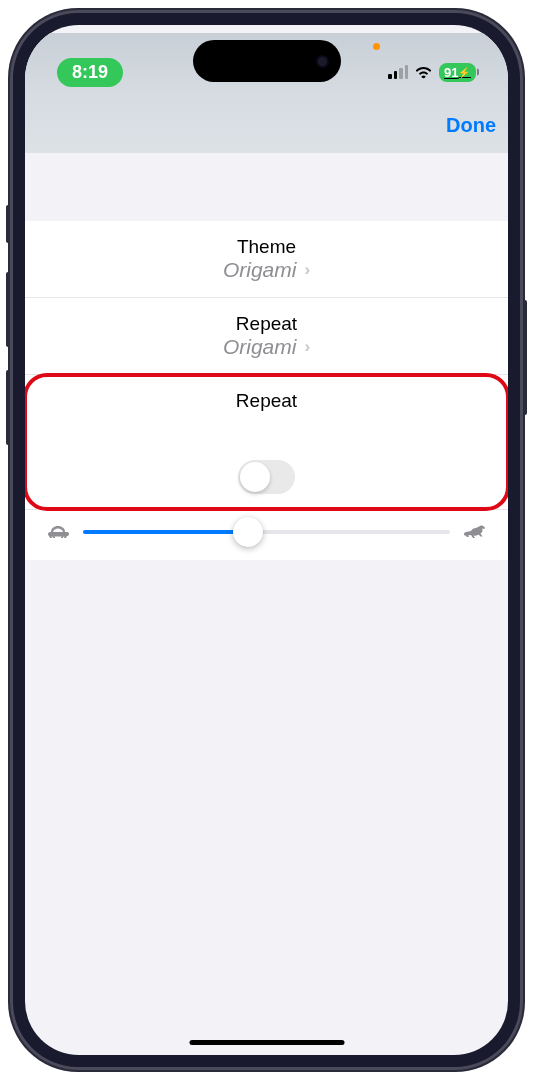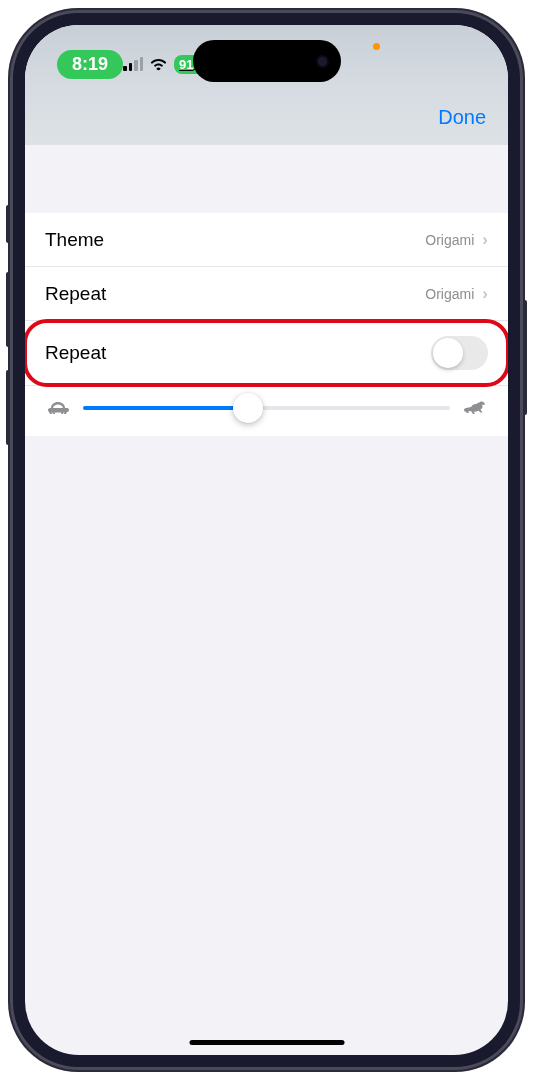--- a/index.html
+++ b/index.html
@@ -94,24 +94,26 @@
     .camera-dot {
       width: 13px;
       height: 13px;
       background: #1a1a2a;
       border-radius: 50%;
       border: 2px solid #0a0a1a;
     }
     
     .status-bar {
       display: flex;
+      justify-content: space-between;
       align-items: center;
       padding: 18px 32px 0;
       height: 60px;
       background: linear-gradient(to bottom, #c8cfd6 0%, #d5dbe1 100%);
+      margin-top: 8px;
     }
     
     .time-pill {
       background: #34c759;
       color: #fff;
       font-weight: 600;
       font-size: 18px;
       padding: 4px 15px;
       border-radius: 18px;
     }
@@ -199,62 +201,64 @@
     }
     
     .nav-title {
       font-size: 20px;
       font-weight: 600;
       color: #000;
     }
     
     .nav-done {
       position: absolute;
-      right: 22px;
+      right: 12px;
       color: #007aff;
       font-size: 20px;
-      font-weight: 400;
+      font-weight: 700;
     }
     
     .content {
       background: #f2f2f7;
       padding-top: 68px;
     }
     
     .list-group {
       background: #fff;
     }
     
     .list-row {
       display: flex;
       justify-content: space-between;
       align-items: center;
       padding: 15px 20px;
       border-bottom: 1px solid #e5e5ea;
       min-height: 54px;
+      flex-direction: column;
     }
     
     .list-row:last-child {
       border-bottom: none;
     }
     
     .row-label {
       font-size: 19px;
       color: #000;
     }
     
     .row-value-group {
       display: flex;
       align-items: center;
       gap: 8px;
     }
     
     .row-value {
-      font-size: 14px;
+      font-size: 21px;
       color: #8e8e93;
+      font-style: italic;
     }
     
     .chevron {
       color: #c7c7cc;
       font-size: 17px;
       font-weight: 600;
     }
     
     .repeat-row {
       border: 4px solid #de0816;

